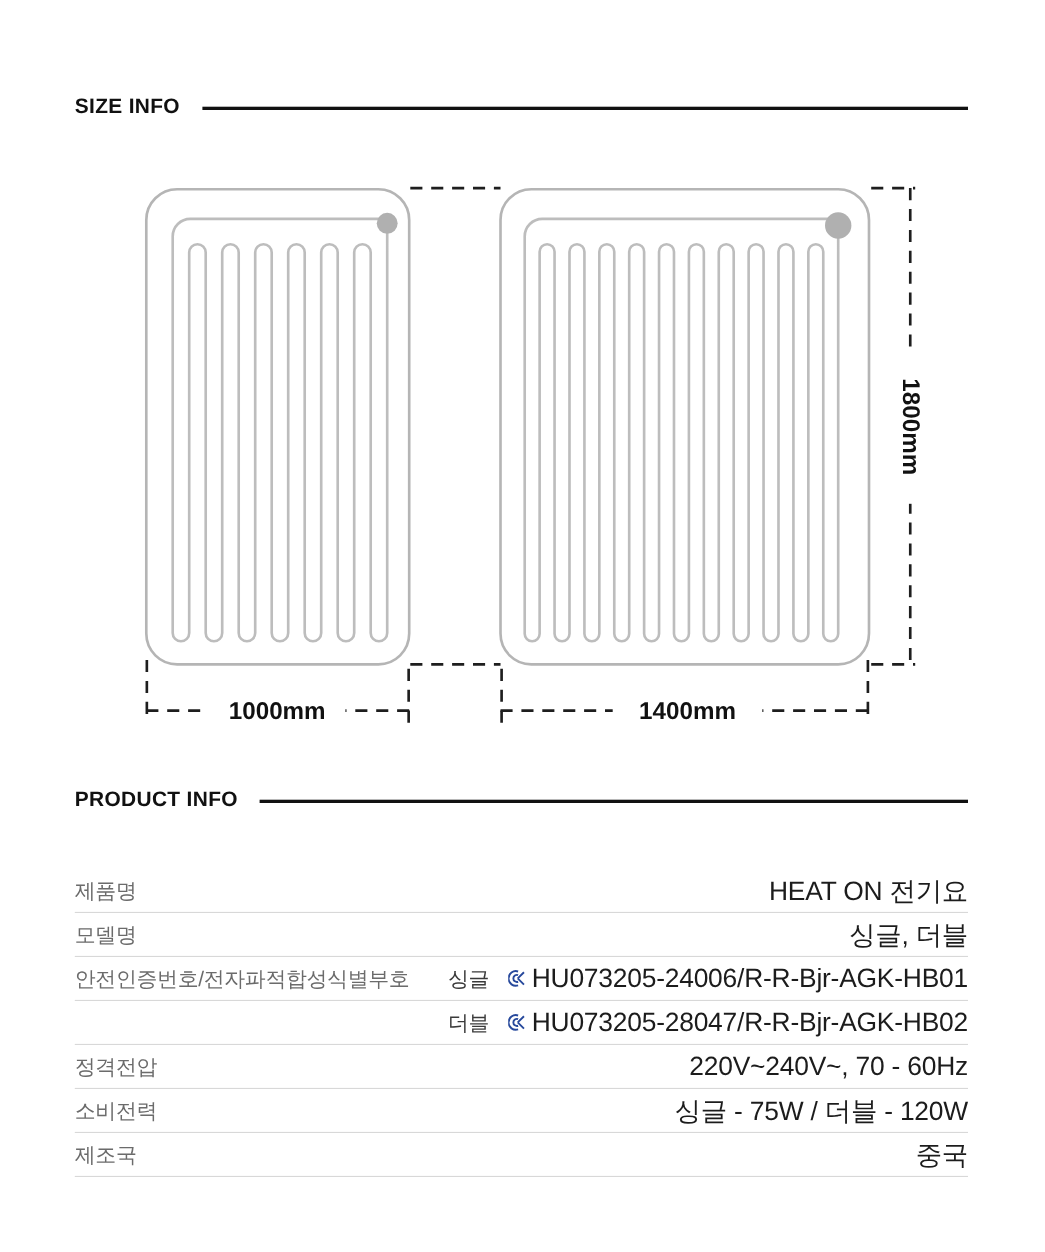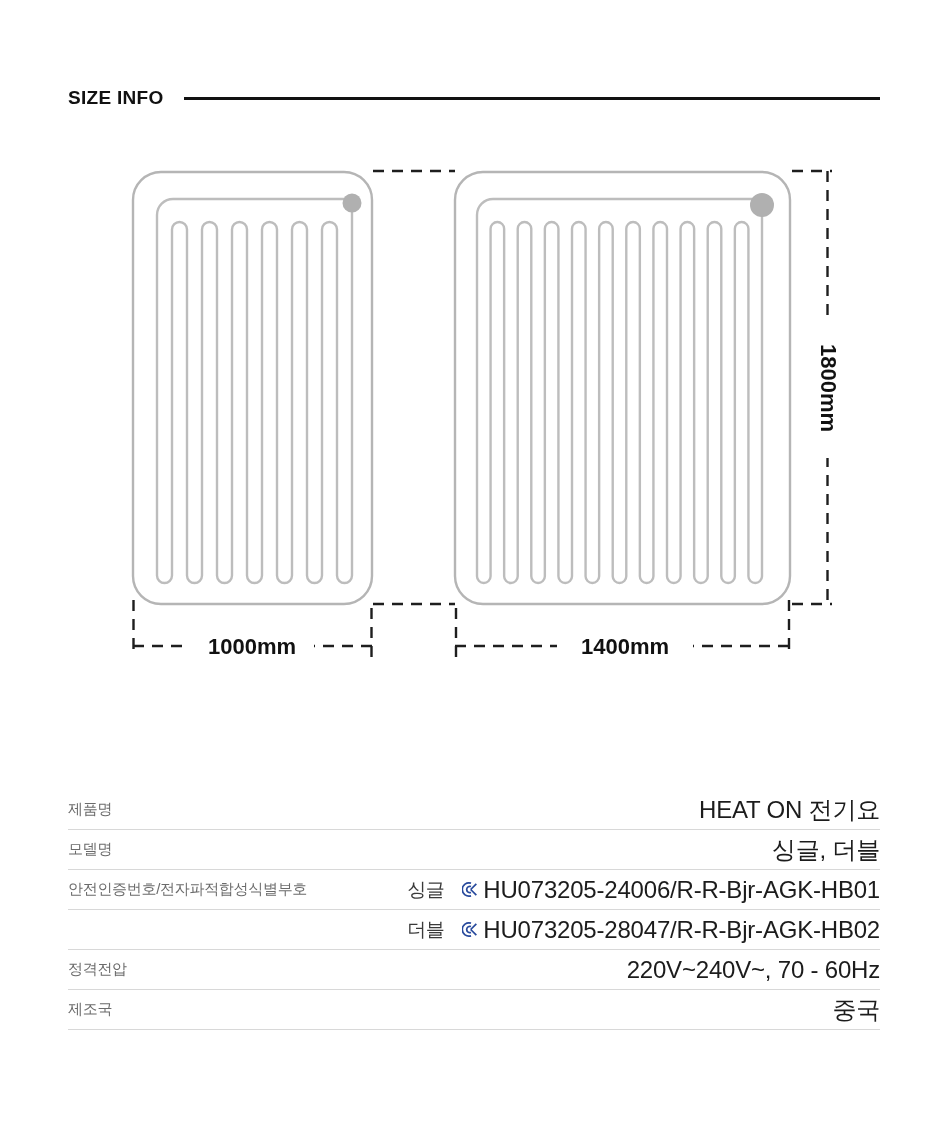--- a/index.html
+++ b/index.html
@@ -14,21 +14,21 @@
 
   #size-header { top:87px; }
   #product-header { top:717px; }
 
   
   #diagram { position:absolute; top:0; left:0; width:950px; height:700px; }
 
   
   .spec-table { position:absolute; top:790px; left:68px; width:812px; }
   .spec-row { display:flex; align-items:center; height:40px; border-bottom:1px solid #d8d8d8; }
-  .spec-label { flex:1; font-size:15px; color:#6b6b6b; letter-spacing:-0.3px; white-space:nowrap; }
+  .spec-label { flex:1; font-size:19px; color:#6b6b6b; letter-spacing:-0.3px; white-space:nowrap; }
   .spec-sub { font-size:19px; color:#3a3a3a; font-weight:500; margin-right:18px; letter-spacing:-0.5px; }
   .spec-value { font-size:24px; color:#1c1c1c; font-weight:500; letter-spacing:-0.2px; white-space:nowrap; text-align:right; }
   .kc-icon { width:16px; height:17px; margin-right:5px; flex:0 0 auto; }
 </style>
 </head>
 <body>
 
 <div class="page">
 
   <div class="section-header" id="size-header">
@@ -71,20 +71,24 @@
 
     <rect x="190" y="631" width="124" height="29" fill="#ffffff"></rect>
     <rect x="557" y="631" width="136" height="29" fill="#ffffff"></rect>
     <rect x="809" y="318" width="38" height="140" fill="#ffffff"></rect>
 
     <text x="252" y="654" text-anchor="middle" font-size="22" font-weight="700" fill="#111">1000mm</text>
     <text x="625" y="654" text-anchor="middle" font-size="22" font-weight="700" fill="#111">1400mm</text>
     <text x="828" y="395" transform="rotate(90 828 388)" text-anchor="middle" font-size="22" font-weight="700" fill="#111">1800mm</text>
   </svg>
 
+  <div class="section-header" id="product-header">
+    <span class="title">PRODUCT INFO</span>
+    <div class="rule"></div>
+  </div>
 
   <div class="spec-table">
 
     <div class="spec-row">
       <span class="spec-label">제품명</span>
       <span class="spec-value">HEAT ON 전기요</span>
     </div>
 
     <div class="spec-row">
       <span class="spec-label">모델명</span>
@@ -115,20 +119,24 @@
         </g>
       </svg>
       <span class="spec-value">HU073205-28047/R-R-Bjr-AGK-HB02</span>
     </div>
 
     <div class="spec-row">
       <span class="spec-label">정격전압</span>
       <span class="spec-value">220V~240V~, 70 - 60Hz</span>
     </div>
 
+    <div class="spec-row">
+      <span class="spec-label">소비전력</span>
+      <span class="spec-value">싱글 - 75W / 더블 - 120W</span>
+    </div>
 
     <div class="spec-row">
       <span class="spec-label">제조국</span>
       <span class="spec-value">중국</span>
     </div>
 
 
   </div>
 </div>
 

